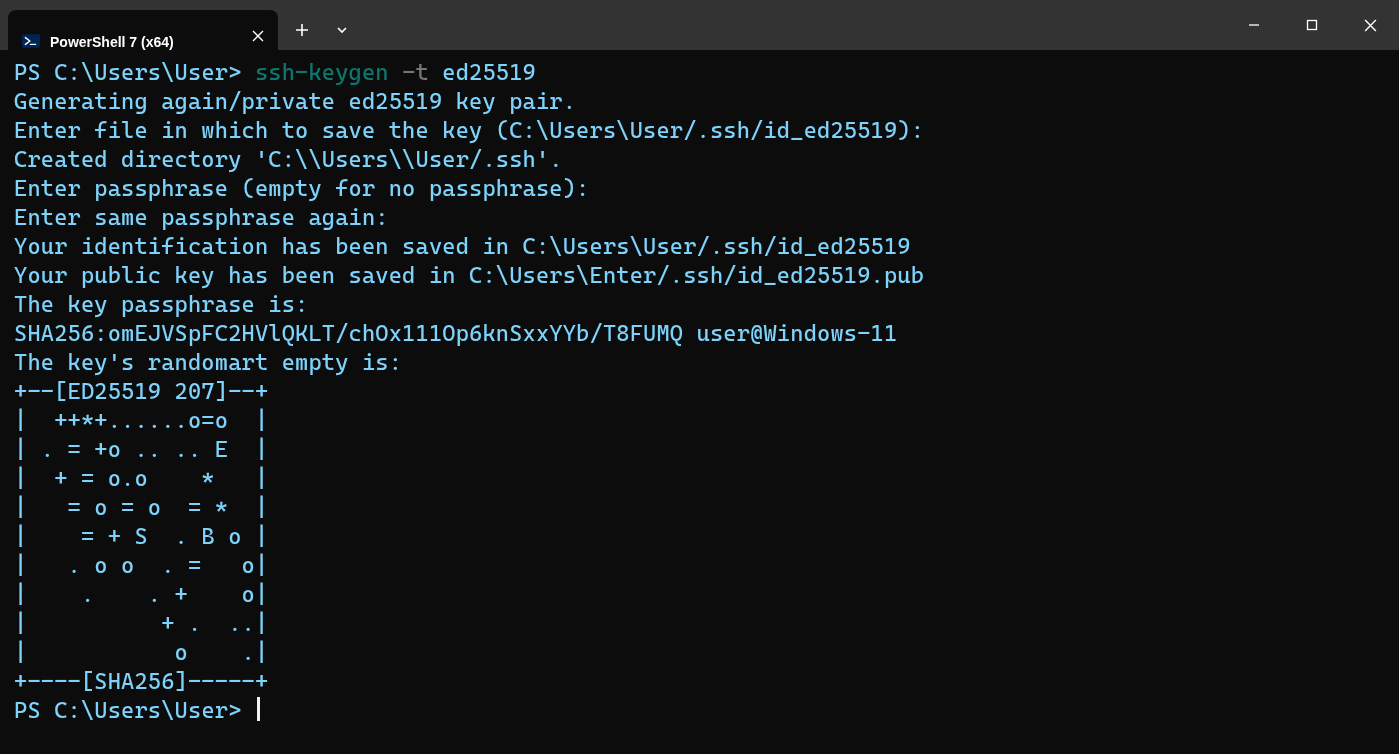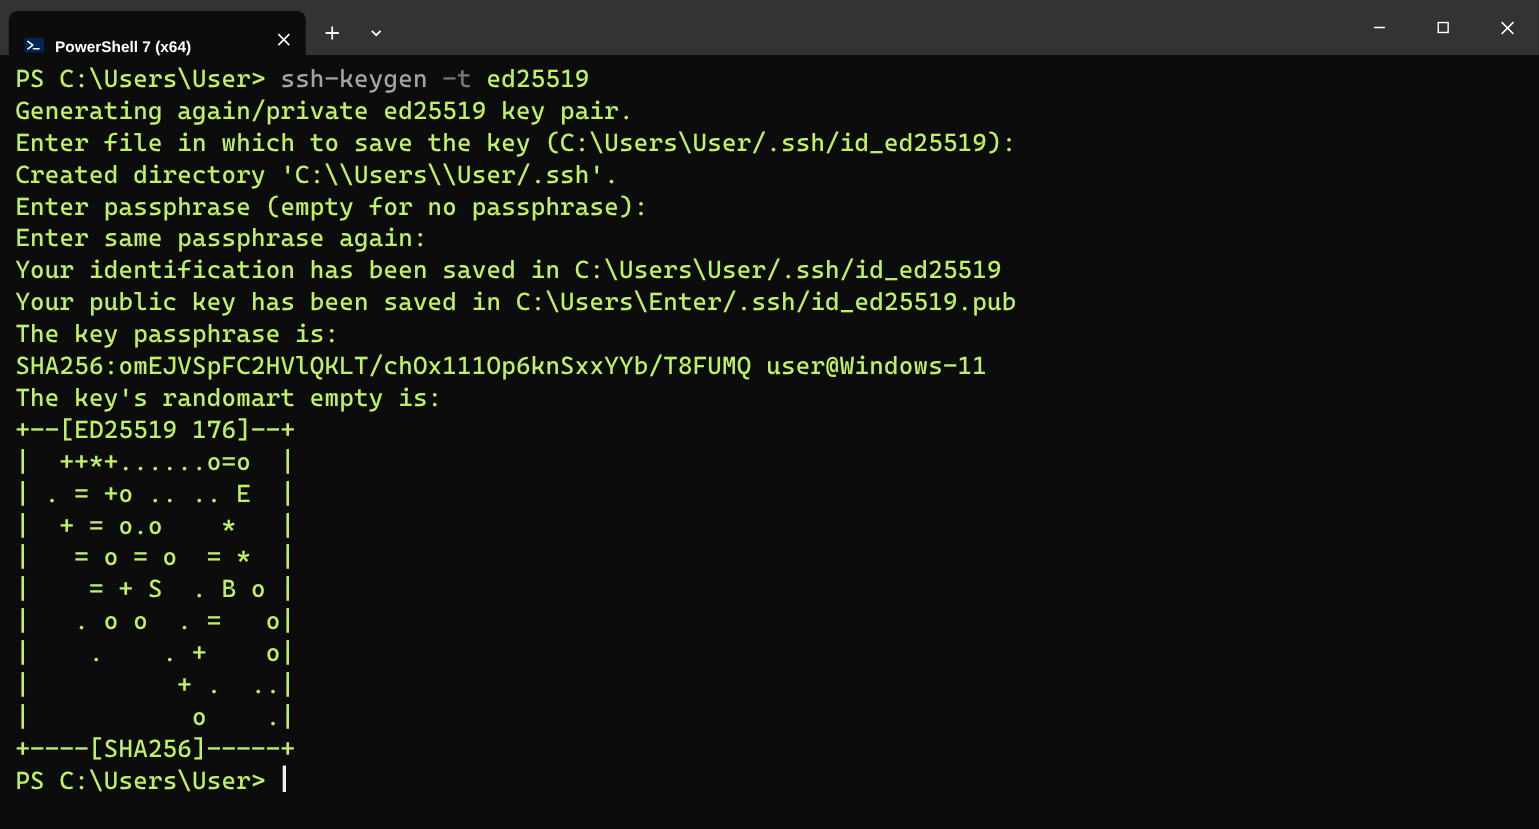--- a/index.html
+++ b/index.html
@@ -74,22 +74,22 @@
     color:#ffffff;
   }
   .terminal-body {
     padding: 8px 14px;
     font-size: 22.5px;
     line-height: 29px;
     white-space: pre;
     font-weight: 500;
     letter-spacing: 0.2px;
   }
-  .fg-white  { color:#bef264; }
-  .fg-yellow { color:#a3a3a3; }
+  .fg-white  { color:#7dd3fc; }
+  .fg-yellow { color:#0f766e; }
   .fg-gray   { color:#767676; }
   .cursor {
     display:inline-block;
     width:3px; height:24px;
     background:#f2f2f2;
     vertical-align:-3px;
     margin-left:2px;
   }
 </style>
 </head>
@@ -146,21 +146,21 @@
 <span class="fg-white">Generating again/private ed25519 key pair.</span>
 <span class="fg-white">Enter file in which to save the key (C:\Users\User/.ssh/id_ed25519):</span>
 <span class="fg-white">Created directory 'C:\\Users\\User/.ssh'.</span>
 <span class="fg-white">Enter passphrase (empty for no passphrase):</span>
 <span class="fg-white">Enter same passphrase again:</span>
 <span class="fg-white">Your identification has been saved in C:\Users\User/.ssh/id_ed25519</span>
 <span class="fg-white">Your public key has been saved in C:\Users\Enter/.ssh/id_ed25519.pub</span>
 <span class="fg-white">The key passphrase is:</span>
 <span class="fg-white">SHA256:omEJVSpFC2HVlQKLT/chOx111Op6knSxxYYb/T8FUMQ user@Windows-11</span>
 <span class="fg-white">The key's randomart empty is:</span>
-<span class="fg-white">+--[ED25519 176]--+</span>
+<span class="fg-white">+--[ED25519 207]--+</span>
 <span class="fg-white">|  ++*+......o=o  |</span>
 <span class="fg-white">| . = +o .. .. E  |</span>
 <span class="fg-white">|  + = o.o    *   |</span>
 <span class="fg-white">|   = o = o  = *  |</span>
 <span class="fg-white">|    = + S  . B o |</span>
 <span class="fg-white">|   . o o  . =   o|</span>
 <span class="fg-white">|    .    . +    o|</span>
 <span class="fg-white">|          + .  ..|</span>
 <span class="fg-white">|           o    .|</span>
 <span class="fg-white">+----[SHA256]-----+</span>

